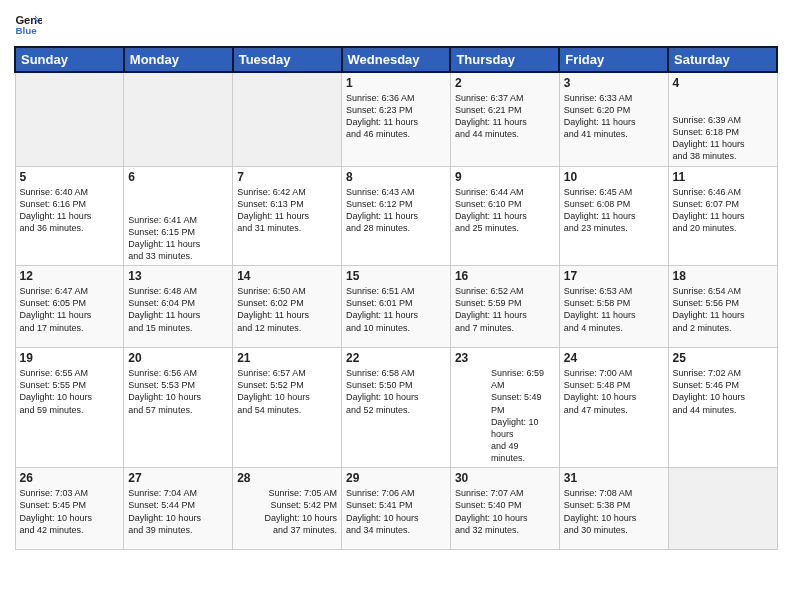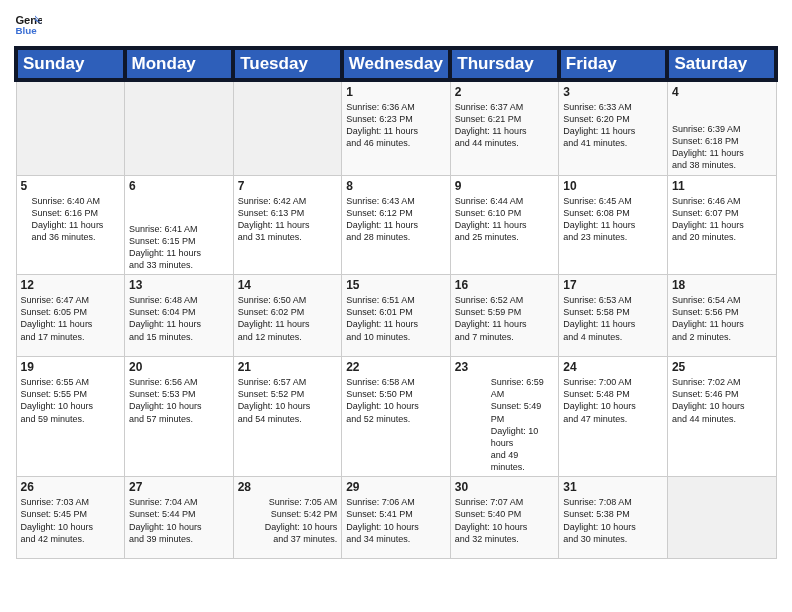--- a/index.html
+++ b/index.html
@@ -45,25 +45,25 @@
       color: #444;
     }
     .calendar {
       width: 100%;
       border-collapse: collapse;
       table-layout: fixed;
     }
     .calendar thead th {
       background: #2e5fba;
       color: #fff;
-      font-size: 17px;
+      font-size: 13px;
       font-weight: bold;
       padding: 4px 5px;
       text-align: left;
-      border: 4px solid #0f172a;
+      border: 2px solid #0f172a;
       margin-left: 16px;
     }
     .calendar tbody td {
       border: 1px solid #ccc;
       vertical-align: top;
       padding: 3px 4px;
       font-size: 9.5px;
       color: #222;
       height: 82px;
       background: #fff;
@@ -150,21 +150,21 @@
             <div class="day-number">4</div>
             <div class="cell-info" style="white-space: pre-line; margin-top: 24px;">Sunrise: 6:39 AM
 Sunset: 6:18 PM
 Daylight: 11 hours
 and 38 minutes.</div>
           </td>
         </tr>
         <tr>
           <td>
             <div class="day-number">5</div>
-            <div class="cell-info" style="white-space: pre-line; margin-left: 11px;">Sunrise: 6:40 AM
+            <div class="cell-info" style="white-space: pre-line;">Sunrise: 6:40 AM
 Sunset: 6:16 PM
 Daylight: 11 hours
 and 36 minutes.</div>
           </td>
           <td>
             <div class="day-number">6</div>
             <div class="cell-info" style="white-space: pre-line; margin-top: 30px;">Sunrise: 6:41 AM
 Sunset: 6:15 PM
 Daylight: 11 hours
 and 33 minutes.</div>

